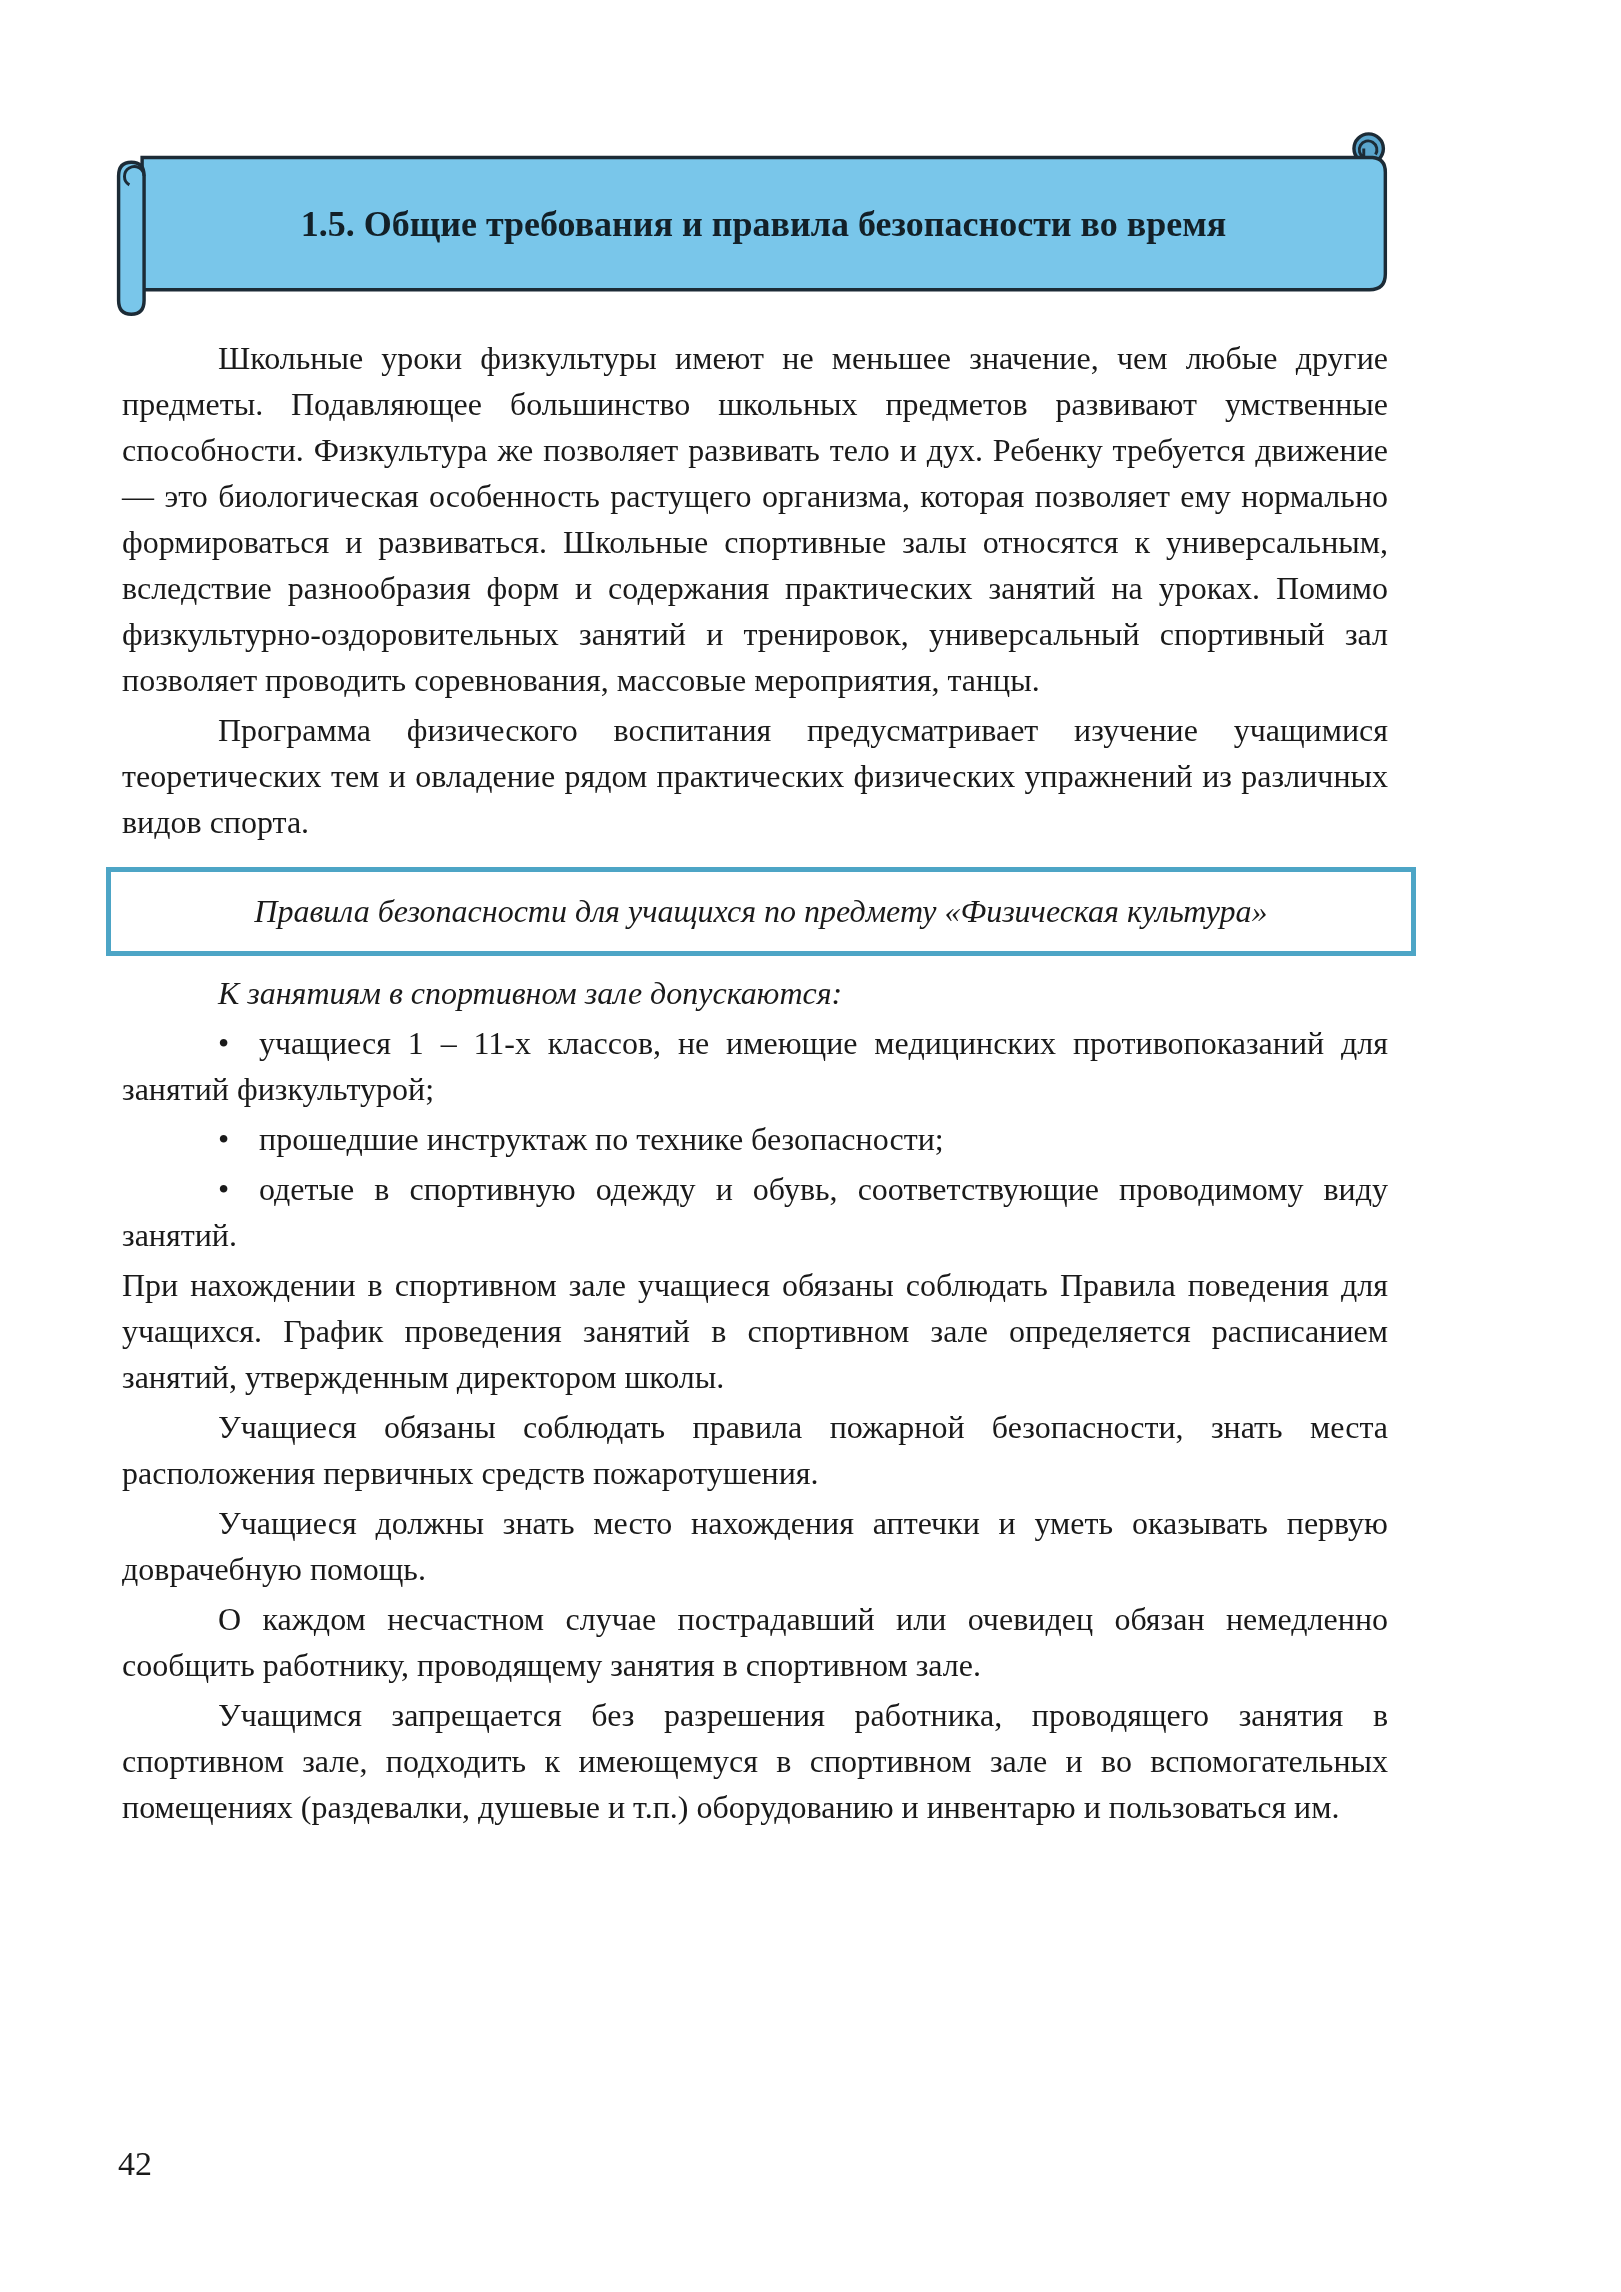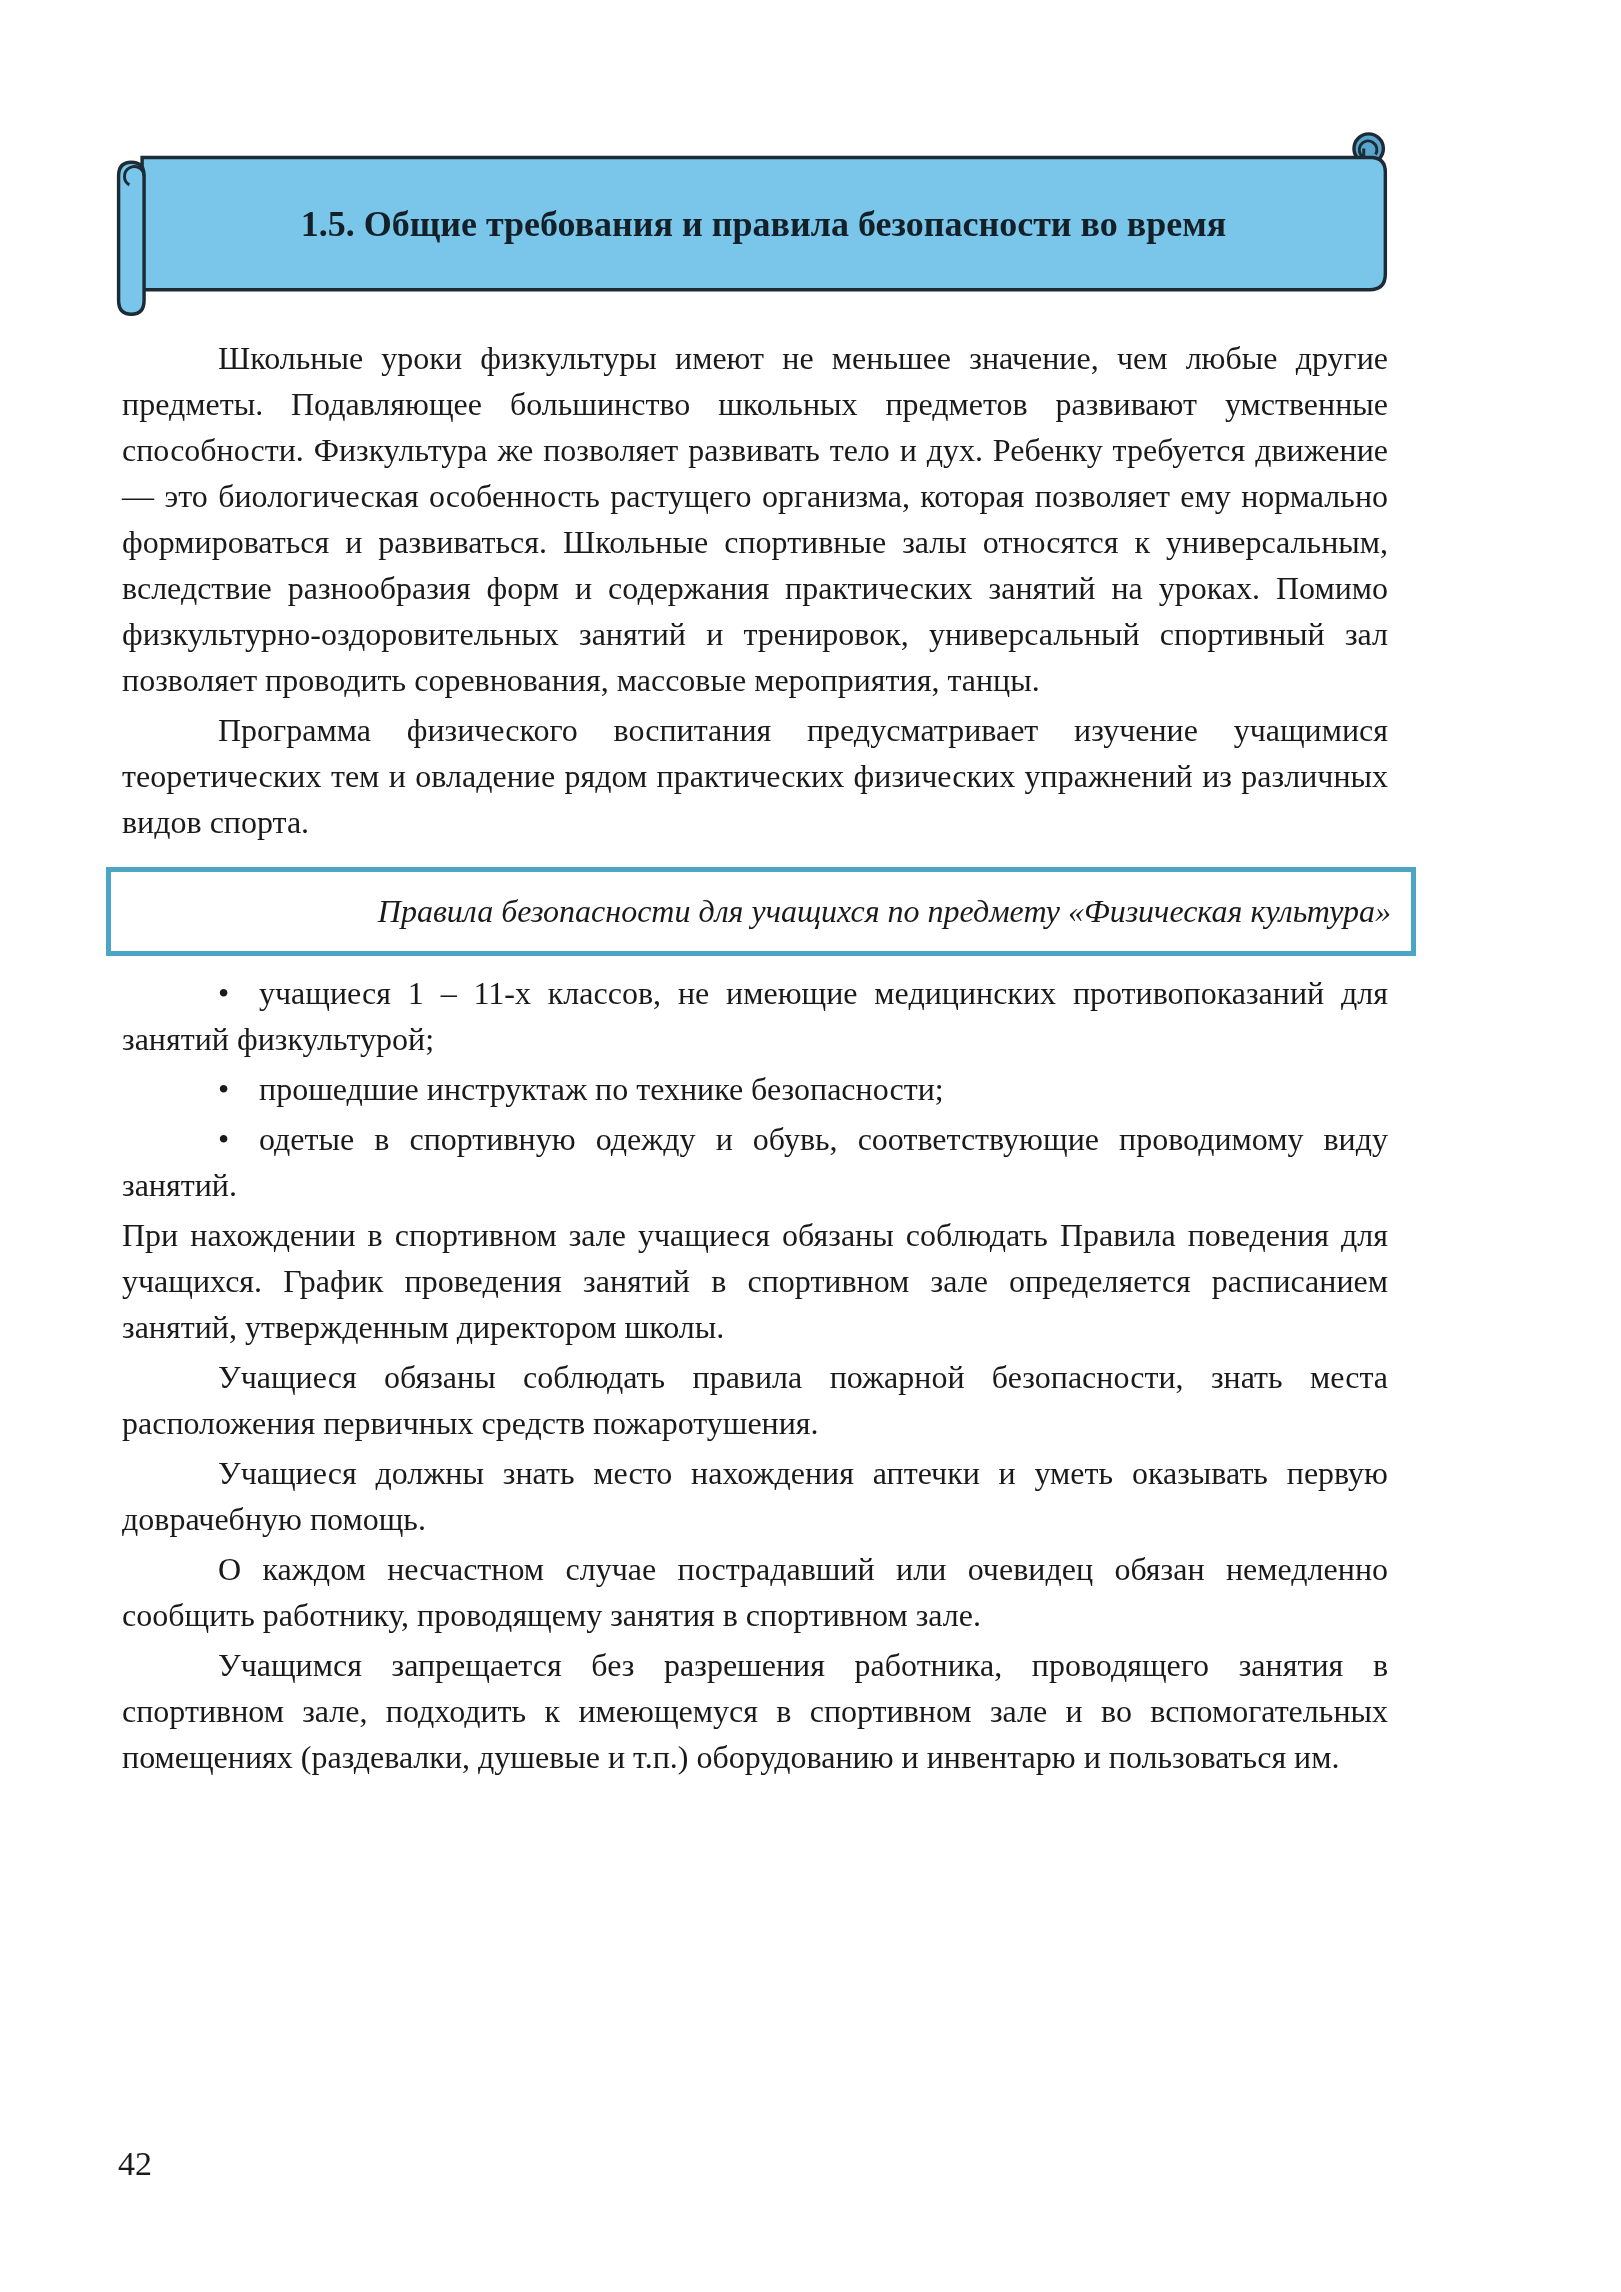--- a/index.html
+++ b/index.html
@@ -27,21 +27,21 @@
   .indent { text-indent:96px; }
   .italic { font-style:italic; }
   .lead-in { margin-top:13.7px !important; }
   .bullet-item { text-indent:96px; }
   .bullet-item .marker { display:inline-block; width:41px; text-indent:0; }
   .rules-box {
     margin:21.6px -23.5px 13.7px -11.8px;
     border:5.9px solid #4da5c6;
     background:#ffffff;
     padding:16.7px 19.6px;
-    text-align:right;
+    text-align:center;
   }
   .rules-box span {
     font-style:italic; font-size:32px; line-height:46px; color:#1a1a1a;
   }
   .page-number {
     position:absolute; left:118px; top:2145px;
     font-size:34px; color:#1a1a1a;
   }
 </style>
 </head>
@@ -66,20 +66,21 @@
 
   <div class="column">
 
     <p class="indent">Школьные уроки физкультуры имеют не меньшее значение, чем любые другие предметы. Подавляющее большинство школьных предметов развивают умственные способности. Физкультура же позволяет развивать тело и дух. Ребенку требуется движение — это биологическая особенность растущего организма, которая позволяет ему нормально формироваться и развиваться. Школьные спортивные залы относятся к универсальным, вследствие разнообразия форм и содержания практических занятий на уроках. Помимо физкультурно-оздоровительных занятий и тренировок, универсальный спортивный зал позволяет проводить соревнования, массовые мероприятия, танцы.</p>
     <p class="indent">Программа физического воспитания предусматривает изучение учащимися теоретических тем и овладение рядом практических физических упражнений из различных видов спорта.</p>
 
     <div class="rules-box">
       <span>Правила безопасности для учащихся по предмету «Физическая культура»</span>
     </div>
 
+    <p class="indent italic lead-in">К занятиям в спортивном зале допускаются:</p>
 
     <p class="bullet-item"><span class="marker">•</span><span>учащиеся 1 – 11-х классов, не имеющие медицинских противопоказаний для занятий физкультурой;</span></p>
     <p class="bullet-item"><span class="marker">•</span><span>прошедшие инструктаж по технике безопасности;</span></p>
     <p class="bullet-item"><span class="marker">•</span><span>одетые в спортивную одежду и обувь, соответствующие проводимому виду занятий.</span></p>
 
     <p>При нахождении в спортивном зале учащиеся обязаны соблюдать Правила поведения для учащихся. График проведения занятий в спортивном зале определяется расписанием занятий, утвержденным директором школы.</p>
     <p class="indent">Учащиеся обязаны соблюдать правила пожарной безопасности, знать места расположения первичных средств пожаротушения.</p>
     <p class="indent">Учащиеся должны знать место нахождения аптечки и уметь оказывать первую доврачебную помощь.</p>
     <p class="indent">О каждом несчастном случае пострадавший или очевидец обязан немедленно сообщить работнику, проводящему занятия в спортивном зале.</p>
     <p class="indent">Учащимся запрещается без разрешения работника, проводящего занятия в спортивном зале, подходить к имеющемуся в спортивном зале и во вспомогательных помещениях (раздевалки, душевые и т.п.) оборудованию и инвентарю и пользоваться им.</p>

